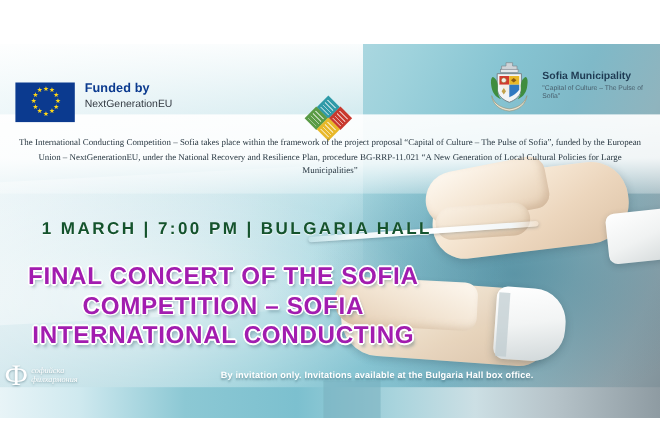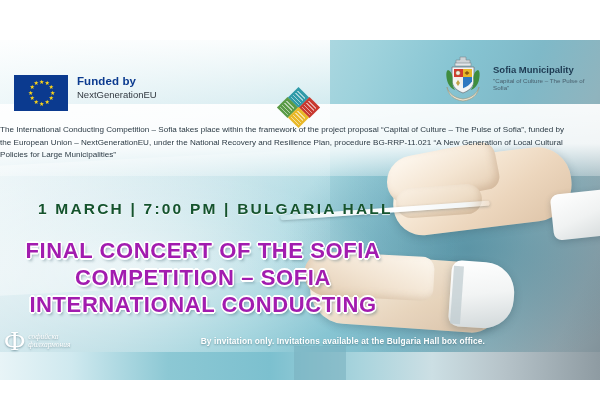--- a/index.html
+++ b/index.html
@@ -71,22 +71,22 @@
   .sm-t2{color:#49606e;font-size:6.2px;margin-top:1.5px;}
 
   
   .diamond-logo{position:absolute;left:281px;top:90px;width:38px;height:34px;z-index:6;}
   .dm{position:absolute;width:15px;height:15px;transform:rotate(45deg);}
   .dm::after{content:"";position:absolute;inset:2px;background:rgba(255,255,255,0.55);
     -webkit-mask-image:repeating-linear-gradient(0deg,#000 0 1px,transparent 1px 3px);
     mask-image:repeating-linear-gradient(0deg,#000 0 1px,transparent 1px 3px);}
 
   
-  .para{position:absolute;left:0;top:124px;width:576px;z-index:7;text-align:left;
-    font-family:Liberation Sans, sans-serif;color:#2b3a44;font-size:8.1px;line-height:1.55;}
+  .para{position:absolute;left:12px;top:124px;width:576px;z-index:7;text-align:center;
+    font-family:Liberation Serif, serif;color:#2b3a44;font-size:8.1px;line-height:1.55;}
 
   
   .dateline{position:absolute;left:38px;top:200px;z-index:7;
     color:#14532d;font-size:15.5px;font-weight:bold;letter-spacing:2.2px;
     text-shadow:0 1px 1px rgba(255,255,255,0.85);}
 
   
   .headline{position:absolute;left:8px;top:238px;width:390px;z-index:7;text-align:center;
     font-size:22px;font-weight:bold;line-height:1.22;letter-spacing:0.6px;
     color:#a21caf;

